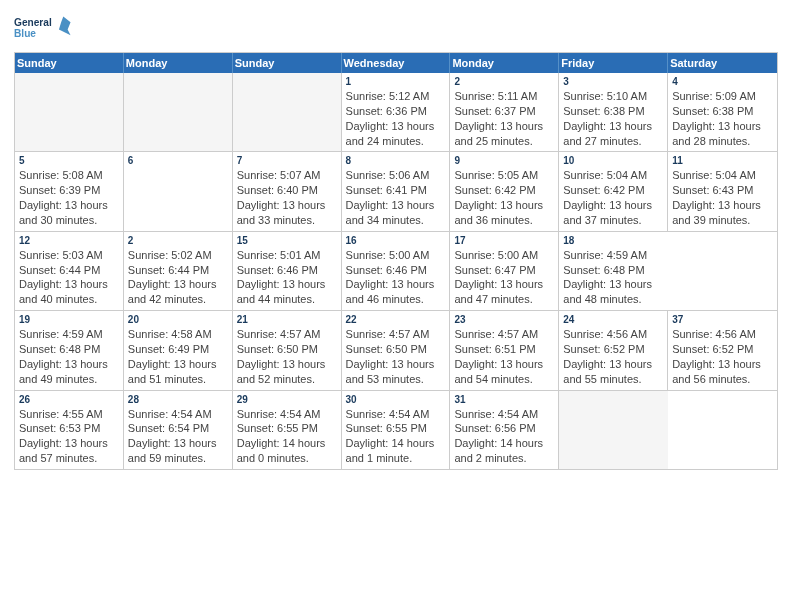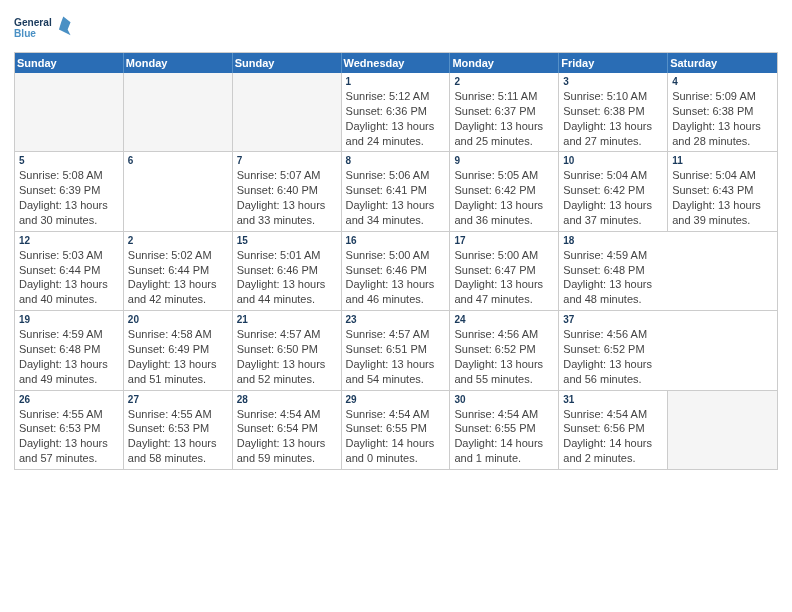--- a/index.html
+++ b/index.html
@@ -273,20 +273,27 @@
 and 51 minutes.</div>
           </div>
           <div class="cal-cell">
             <span class="day-num">21</span>
             <div class="cell-info">Sunrise: 4:57 AM
 Sunset: 6:50 PM
 Daylight: 13 hours
 and 52 minutes.</div>
           </div>
           <div class="cal-cell">
+            <span class="day-num">22</span>
+            <div class="cell-info">Sunrise: 4:57 AM
+Sunset: 6:50 PM
+Daylight: 13 hours
+and 53 minutes.</div>
+          </div>
+          <div class="cal-cell">
             <span class="day-num">23</span>
             <div class="cell-info">Sunrise: 4:57 AM
 Sunset: 6:51 PM
 Daylight: 13 hours
 and 54 minutes.</div>
           </div>
           <div class="cal-cell">
             <span class="day-num">24</span>
             <div class="cell-info">Sunrise: 4:56 AM
 Sunset: 6:52 PM
@@ -301,27 +308,20 @@
 and 56 minutes.</div>
           </div>
         </div>
         <div class="cal-row">
           <div class="cal-cell">
             <span class="day-num">26</span>
             <div class="cell-info">Sunrise: 4:55 AM
 Sunset: 6:53 PM
 Daylight: 13 hours
 and 57 minutes.</div>
-          </div>
-          <div class="cal-cell">
-            <span class="day-num">27</span>
-            <div class="cell-info">Sunrise: 4:55 AM
-Sunset: 6:53 PM
-Daylight: 13 hours
-and 58 minutes.</div>
           </div>
           <div class="cal-cell">
             <span class="day-num">28</span>
             <div class="cell-info">Sunrise: 4:54 AM
 Sunset: 6:54 PM
 Daylight: 13 hours
 and 59 minutes.</div>
           </div>
           <div class="cal-cell">
             <span class="day-num">29</span>

